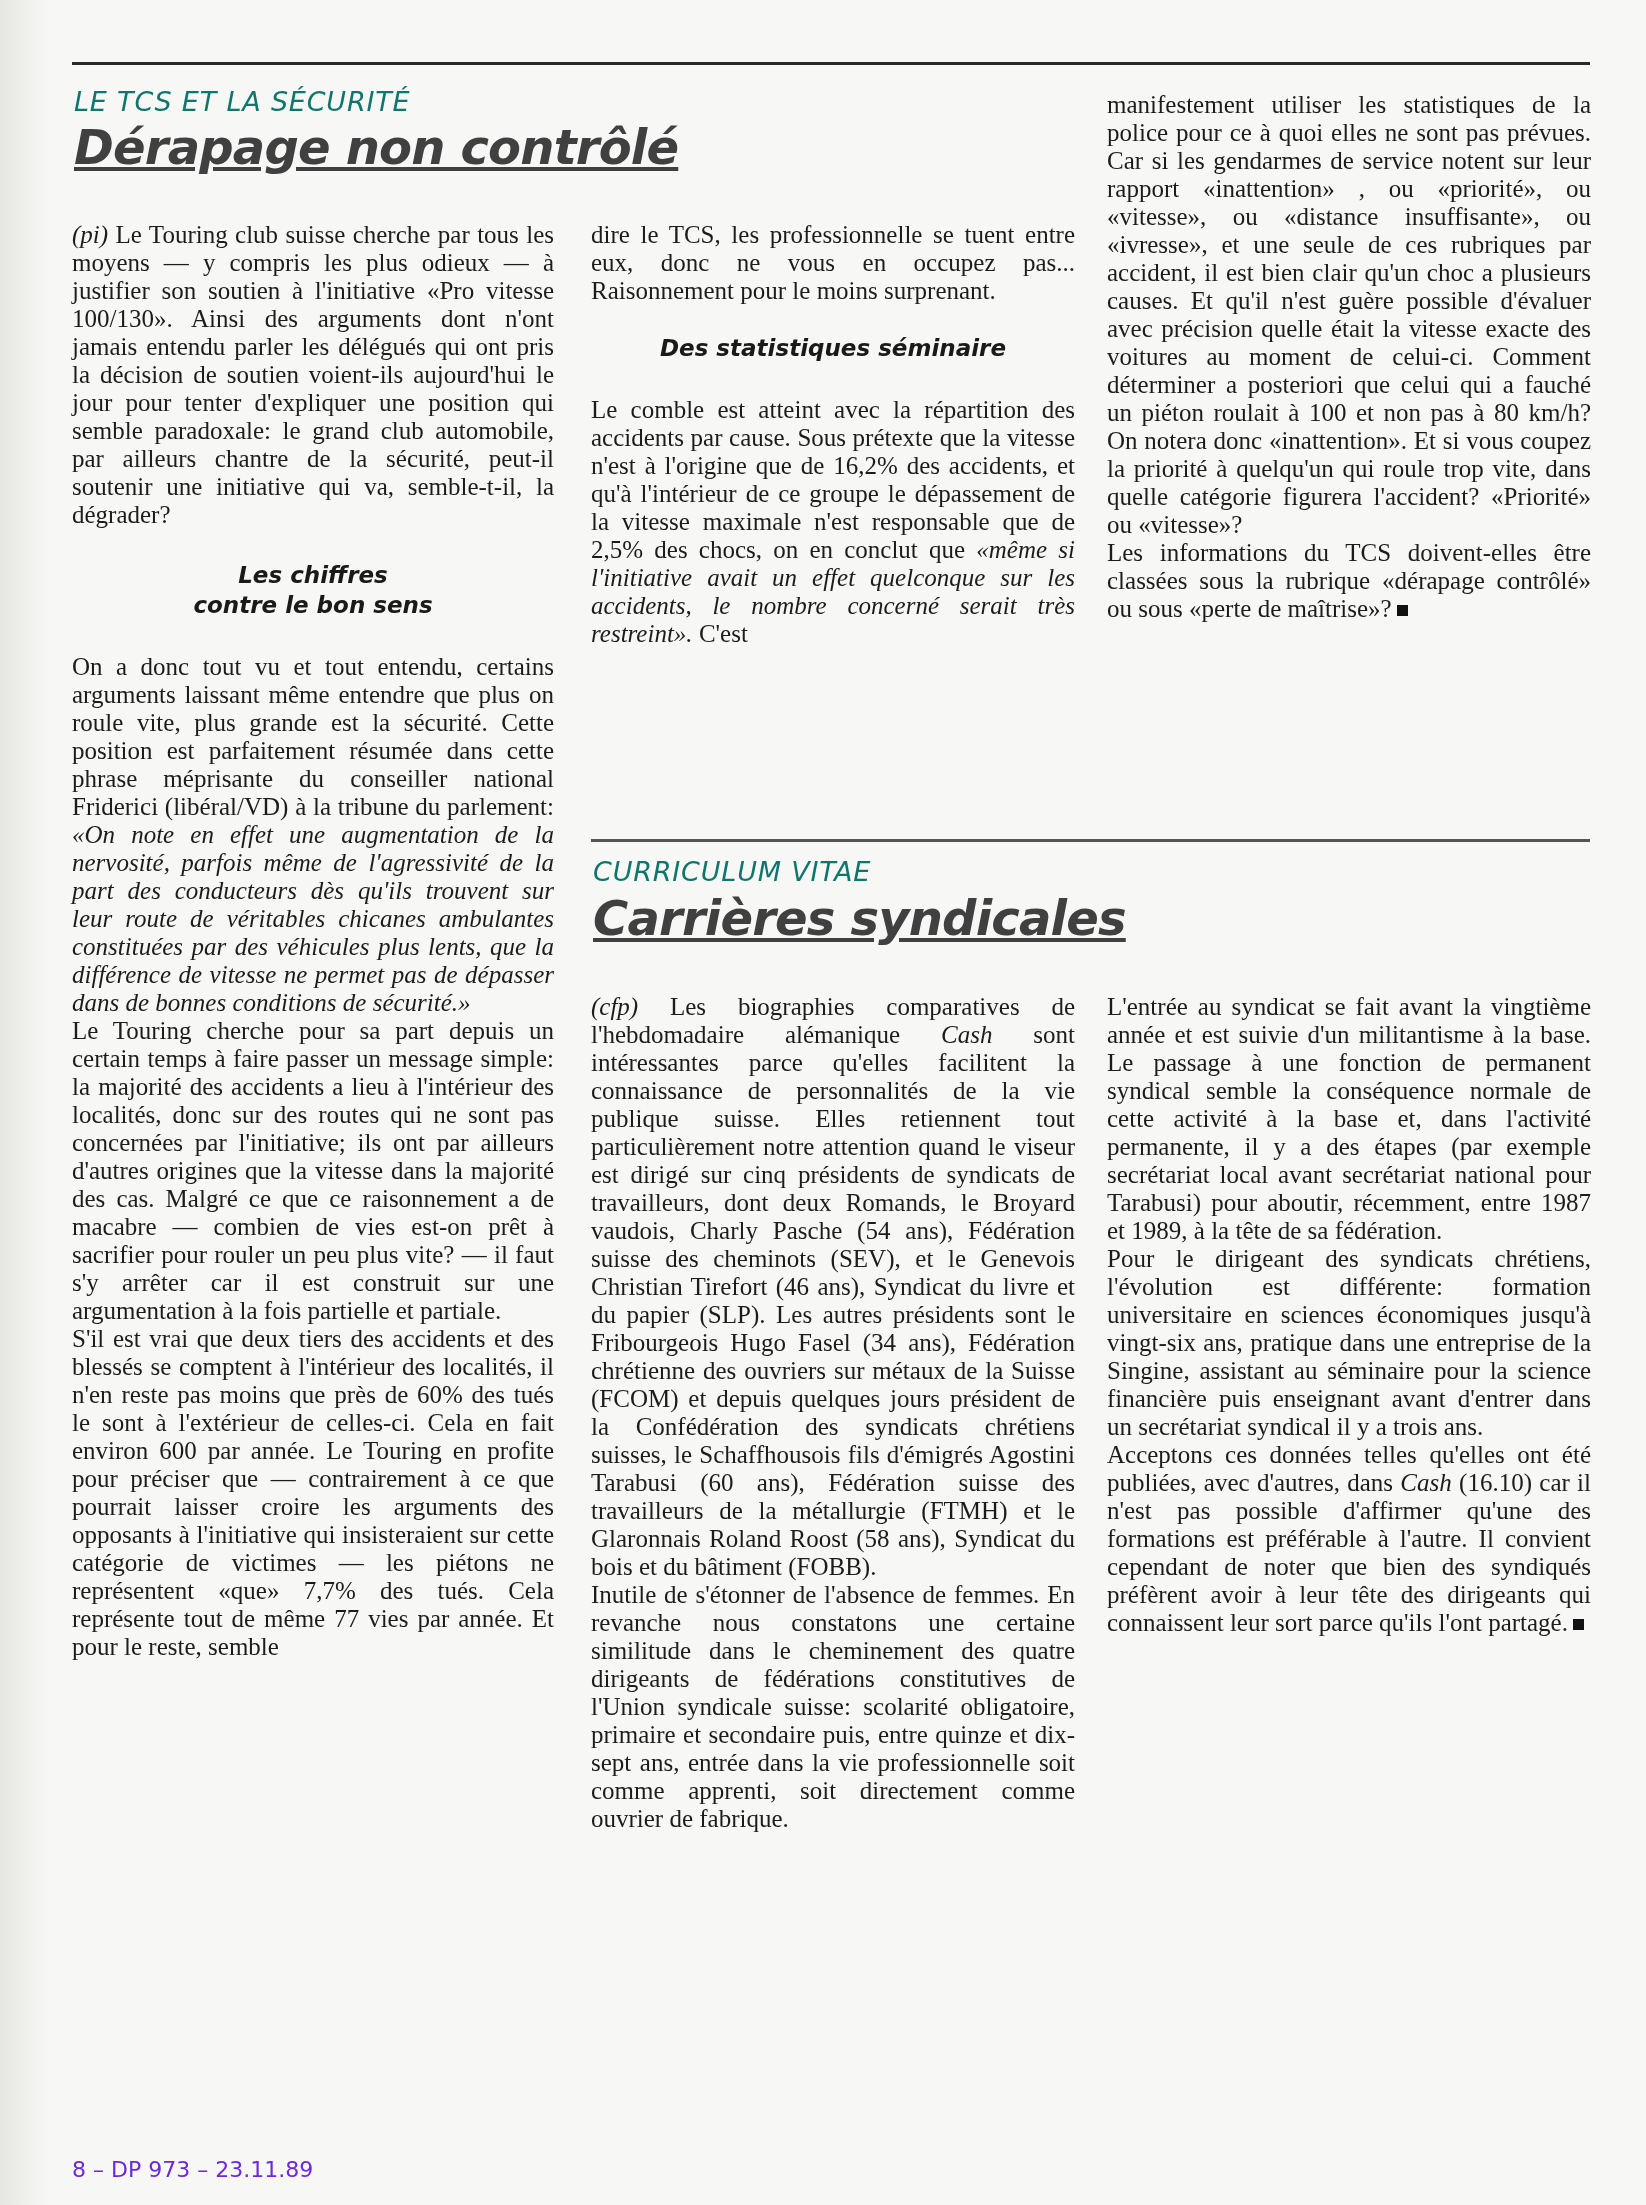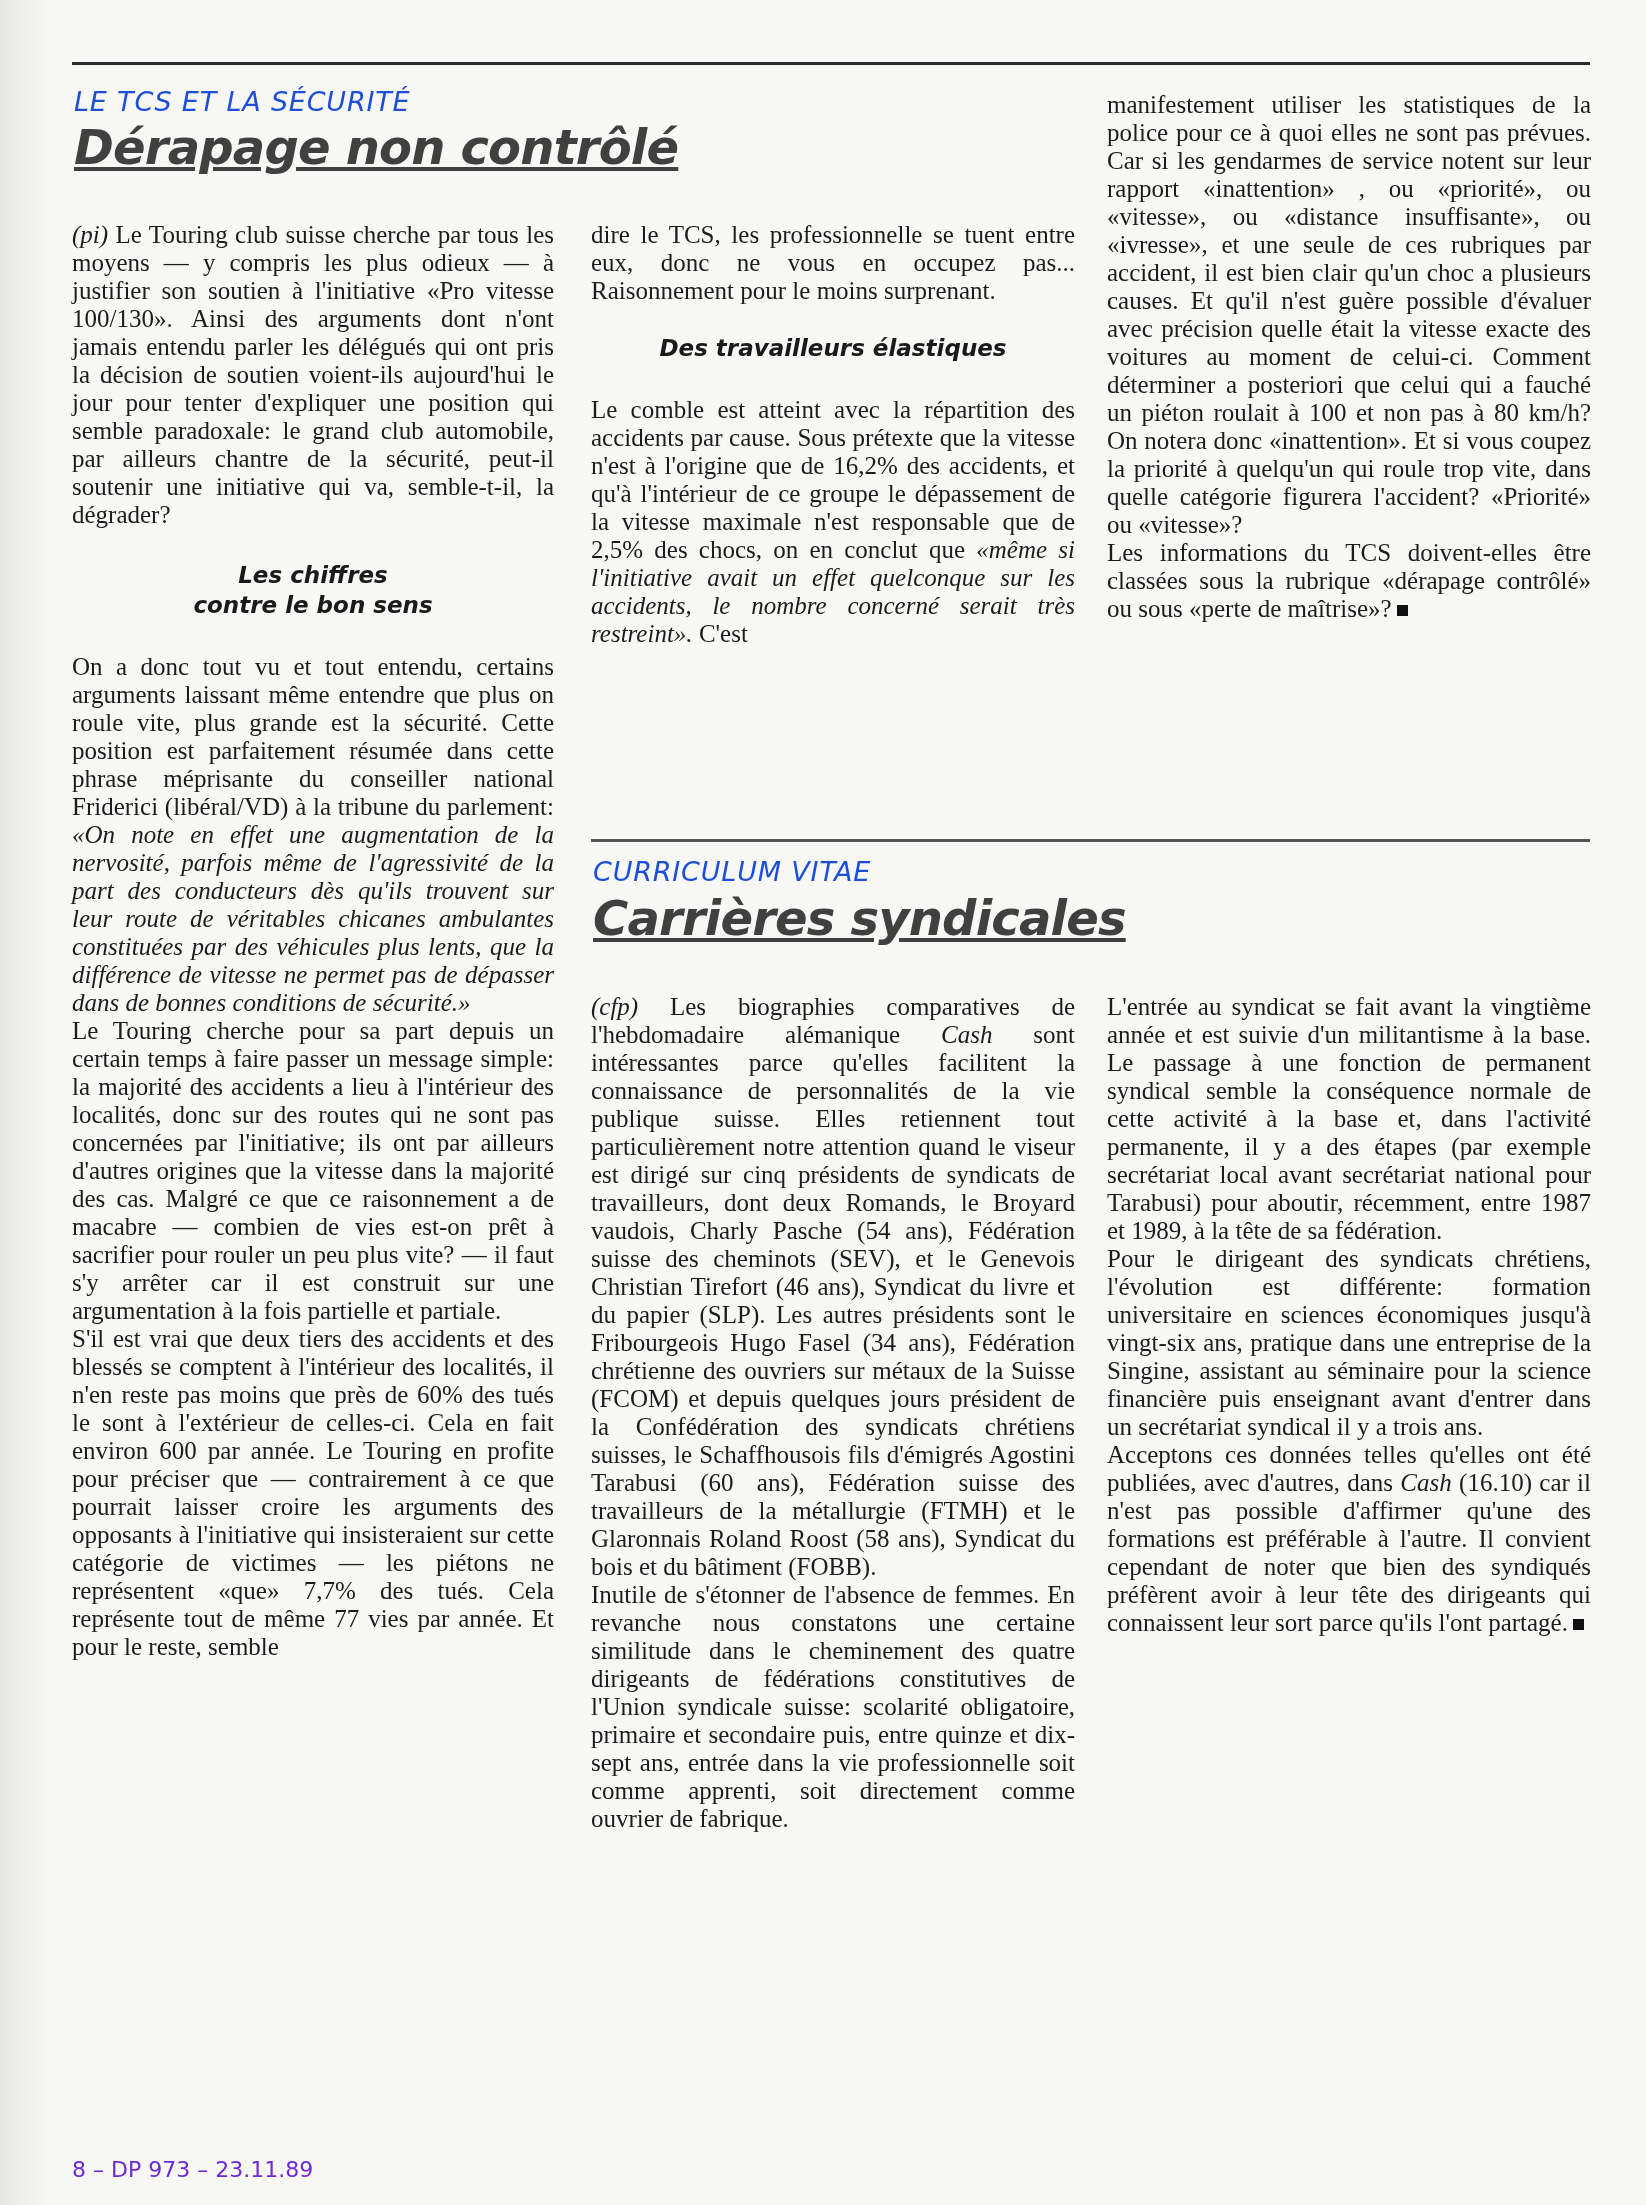--- a/index.html
+++ b/index.html
@@ -11,21 +11,21 @@
   }
   .page-edge {
     position: absolute; left: 0; top: 0; width: 49px; height: 2205px;
     background: linear-gradient(to right, #e6e6e2, #f7f7f5);
   }
   .rule { position: absolute; background: #2a2a2a; }
   .col { position: absolute; font-size: 25px; line-height: 28px; text-align: justify; hyphens: manual; }
   .col p { margin: 0; }
   .kicker {
     position: absolute; font-family: "DejaVu Sans", "Liberation Sans", sans-serif;
-    font-style: italic; font-weight: normal; font-size: 27px; letter-spacing: 0.8px; color: #1d4ed8;
+    font-style: italic; font-weight: normal; font-size: 27px; letter-spacing: 0.8px; color: #0f766e;
     text-transform: uppercase;
   }
   .headline {
     position: absolute; font-family: "DejaVu Sans", "Liberation Sans", sans-serif;
     font-style: italic; font-weight: bold; font-size: 48px; line-height: 1; letter-spacing: -0.8px; color: #404040; text-decoration: underline;
   }
   .subhead {
     font-family: "DejaVu Sans", "Liberation Sans", sans-serif; font-style: italic; font-weight: bold;
     font-size: 23px; line-height: 30px; text-align: center; color: #1a1a1a;
   }
@@ -52,21 +52,21 @@
     <div>Les chiffres</div>
     <div>contre le bon sens</div>
   </div>
   <p><span>On a donc tout vu et tout entendu, certains arguments laissant même entendre que plus on roule vite, plus grande est la sécurité. Cette position est parfaitement résumée dans cette phrase méprisante du conseiller national Friderici (libéral/VD) à la tribune du parlement: </span><span class="it">«On note en effet une augmentation de la nervosité, parfois même de l'agressivité de la part des conducteurs dès qu'ils trouvent sur leur route de véritables chicanes ambulantes constituées par des véhicules plus lents, que la différence de vitesse ne permet pas de dépasser dans de bonnes conditions de sécurité.»</span></p>
   <p>Le Touring cherche pour sa part depuis un certain temps à faire passer un message simple: la majorité des accidents a lieu à l'intérieur des localités, donc sur des routes qui ne sont pas concernées par l'initiative; ils ont par ailleurs d'autres origines que la vitesse dans la majorité des cas. Malgré ce que ce raisonnement a de macabre — combien de vies est-on prêt à sacrifier pour rouler un peu plus vite? — il faut s'y arrêter car il est construit sur une argumentation à la fois partielle et partiale.</p>
   <p>S'il est vrai que deux tiers des accidents et des blessés se comptent à l'intérieur des localités, il n'en reste pas moins que près de 60% des tués le sont à l'extérieur de celles-ci. Cela en fait environ 600 par année. Le Touring en profite pour préciser que — contrairement à ce que pourrait laisser croire les arguments des opposants à l'initiative qui insisteraient sur cette catégorie de victimes — les piétons ne représentent «que» 7,7% des tués. Cela représente tout de même 77 vies par année. Et pour le reste, semble</p>
 </div>
 
 <div class="col" style="left:591px; top:221px; width:484px;">
   <p>dire le TCS, les professionnelle se tuent entre eux, donc ne vous en occupez pas... Raisonnement pour le moins surprenant.</p>
-  <div class="subhead" style="margin:28px 0 33px 0;">Des travailleurs élastiques</div>
+  <div class="subhead" style="margin:28px 0 33px 0;">Des statistiques séminaire</div>
   <p><span>Le comble est atteint avec la répartition des accidents par cause. Sous prétexte que la vitesse n'est à l'origine que de 16,2% des accidents, et qu'à l'intérieur de ce groupe le dépassement de la vitesse maximale n'est responsable que de 2,5% des chocs, on en conclut que </span><span class="it">«même si l'initiative avait un effet quelconque sur les accidents, le nombre concerné serait très restreint».</span><span> C'est</span></p>
 </div>
 
 <div class="col" style="left:1107px; top:91px; width:484px;">
   <p>manifestement utiliser les statistiques de la police pour ce à quoi elles ne sont pas prévues. Car si les gendarmes de service notent sur leur rapport «inattention» , ou «priorité», ou «vitesse», ou «distance insuffisante», ou «ivresse», et une seule de ces rubriques par accident, il est bien clair qu'un choc a plusieurs causes. Et qu'il n'est guère possible d'évaluer avec précision quelle était la vitesse exacte des voitures au moment de celui-ci. Comment déterminer a posteriori que celui qui a fauché un piéton roulait à 100 et non pas à 80 km/h? On notera donc «inattention». Et si vous coupez la priorité à quelqu'un qui roule trop vite, dans quelle catégorie figurera l'accident? «Priorité» ou «vitesse»?</p>
   <p><span>Les informations du TCS doivent-elles être classées sous la rubrique «dérapage contrôlé» ou sous «perte de maîtrise»?</span><span class="end-mark"></span></p>
 </div>
 
 <div class="rule" style="left:591px; top:839px; width:999px; height:2.5px; background:#555;"></div>
 <div class="kicker" style="left:593px; top:856px;">Curriculum vitae</div>

